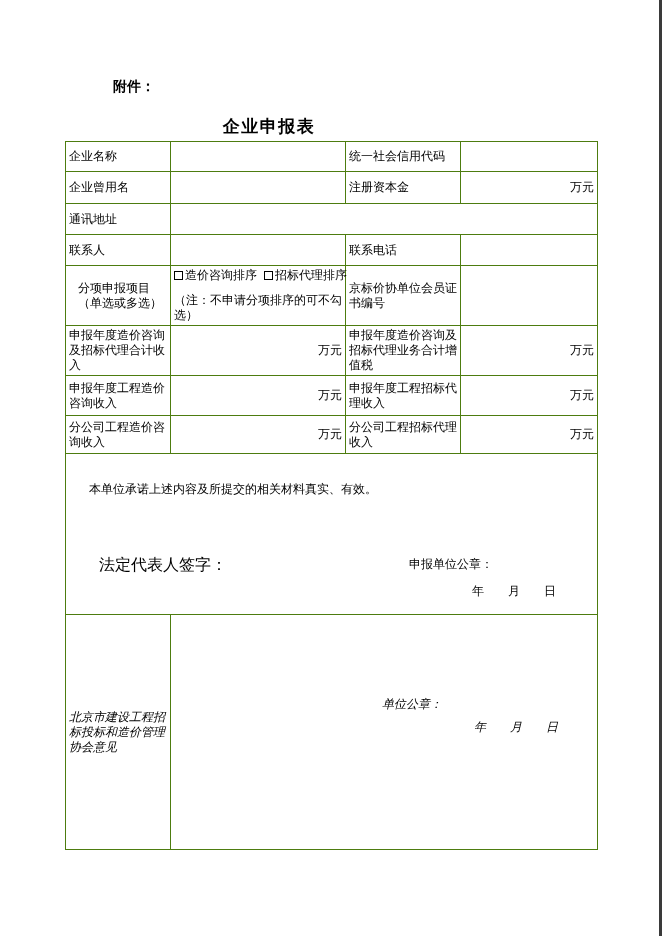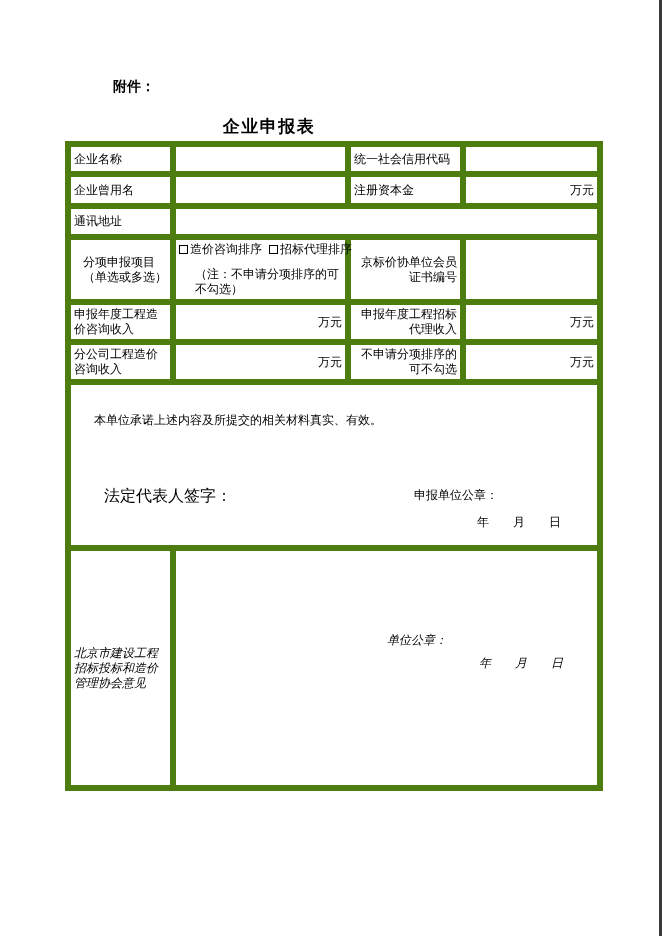--- a/index.html
+++ b/index.html
@@ -22,52 +22,52 @@
   }
   .doc-title {
     position:absolute; left:0; top:115px; width:538px;
     text-align:center; font-size:17px; font-weight:bold; letter-spacing:1.5px;
   }
   table.form {
     position:absolute; left:65px; top:141px; width:532px;
     border-collapse:collapse; table-layout:fixed;
   }
   table.form td {
-    border:6px solid #4d7c0f;
+    border:1px solid #4d7c0f;
     font-size:12px; line-height:15px;
     vertical-align:middle;
     padding:2px 3px;
     word-break:break-all;
   }
   tr.rh30 td { height:30px; }
   tr.rh32 td { height:32px; }
   tr.rh31 td { height:31px;margin-top:16px; }
   tr.rh56 td { height:56px; }
   tr.rh49 td { height:49px; }
   tr.rh40 td { height:40px; }
   tr.rh37 td { height:37px; }
   tr.rh38 td { height:38px; }
   tr.rh158 td { height:158px; }
   tr.rh232 td { height:232px;font-style:italic; }
 
   td.lab1 { padding-left:19px; }
   td.lab3 { padding-left:13px; }
   td.tight1 { padding-left:6px; padding-right:4px; }
-  td.tight3 { padding-left:3px; padding-right:2px;text-align:right; }
+  td.tight3 { padding-left:3px; padding-right:2px; }
   td.unit { text-align:right; padding-right:12px; }
 
   td.cbcell { font-size:11px; padding:3px 5px; }
   .cbline { white-space:nowrap; margin-bottom:10px; }
   .cbgroup { margin-right:4px; }
   .cb {
     display:inline-block; width:9px; height:9px;
     border:1px solid #000; vertical-align:-1px; margin-right:2px;
     background:#fff;
   }
-  .cbnote { line-height:15px; word-break:break-all;margin-left:16px; }
+  .cbnote { line-height:15px; word-break:break-all; }
 
   td.nopad { padding:0; vertical-align:top; }
   .cellwrap { position:relative; width:100%; height:100%; }
   .promise-wrap { height:156px; }
   .pm-statement { position:absolute; left:20px; top:26px; font-size:12px; }
   .pm-sign { position:absolute; left:30px; top:101px; font-size:16px; }
   .pm-seal { position:absolute; left:340px; top:101px; font-size:12px; }
   .pm-date { position:absolute; left:403px; top:128px; font-size:12px; white-space:pre; }
 
   td.assoc-label {
@@ -107,47 +107,59 @@
     <td class="lab3">注册资本金</td>
     <td class="unit"><span>万元</span></td>
   </tr>
 
 
   <tr class="rh31">
     <td class="lab1">通讯地址</td>
     <td colspan="3"></td>
   </tr>
 
+  <tr class="rh31">
+    <td class="lab1">联系人</td>
+    <td></td>
+    <td class="lab3">联系电话</td>
+    <td></td>
+  </tr>
 
   <tr class="rh56">
     <td class="tight1" style="padding-left:12px">分项申报项目（单选或多选）</td>
     <td class="cbcell">
       <div class="cbline">
         <span class="cbgroup"><span class="cb"></span><span>造价咨询排序</span></span>
         <span class="cbgroup"><span class="cb"></span><span>招标代理排序</span></span>
       </div>
       <div class="cbnote">（注：不申请分项排序的可不勾选）</div>
     </td>
     <td class="tight3">京标价协单位会员证书编号</td>
     <td></td>
   </tr>
 
+  <tr class="rh49">
+    <td class="tight1">申报年度造价咨询及招标代理合计收入</td>
+    <td class="unit"><span>万元</span></td>
+    <td class="tight3">申报年度造价咨询及招标代理业务合计增值税</td>
+    <td class="unit"><span>万元</span></td>
+  </tr>
 
   <tr class="rh40">
     <td class="tight1">申报年度工程造价咨询收入</td>
     <td class="unit"><span>万元</span></td>
     <td class="tight3">申报年度工程招标代理收入</td>
     <td class="unit"><span>万元</span></td>
   </tr>
 
 
   <tr class="rh38">
     <td class="tight1">分公司工程造价咨询收入</td>
     <td class="unit"><span>万元</span></td>
-    <td class="tight3">不申请分项排序的可不勾选</td>
+    <td class="tight3">分公司工程招标代理收入</td>
     <td class="unit"><span>万元</span></td>
   </tr>
 
   <tr class="rh158">
     <td colspan="4" class="nopad">
       <div class="cellwrap promise-wrap">
         <div class="pm-statement">本单位承诺上述内容及所提交的相关材料真实、有效。</div>
         <div class="pm-sign">法定代表人签字：</div>
         <div class="pm-seal">申报单位公章：</div>
         <div class="pm-date">年　　月　　日</div>

